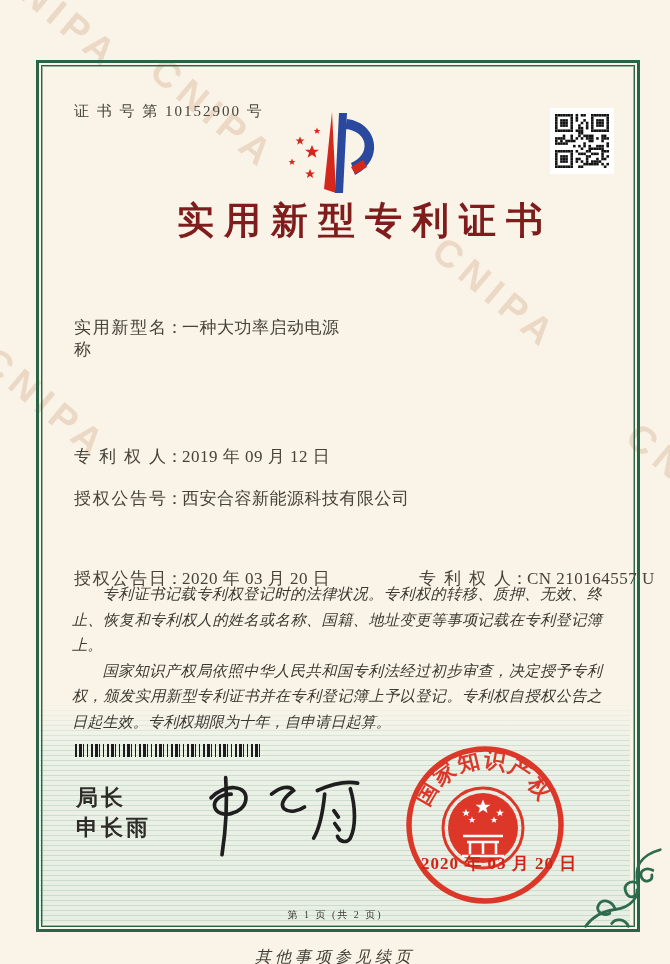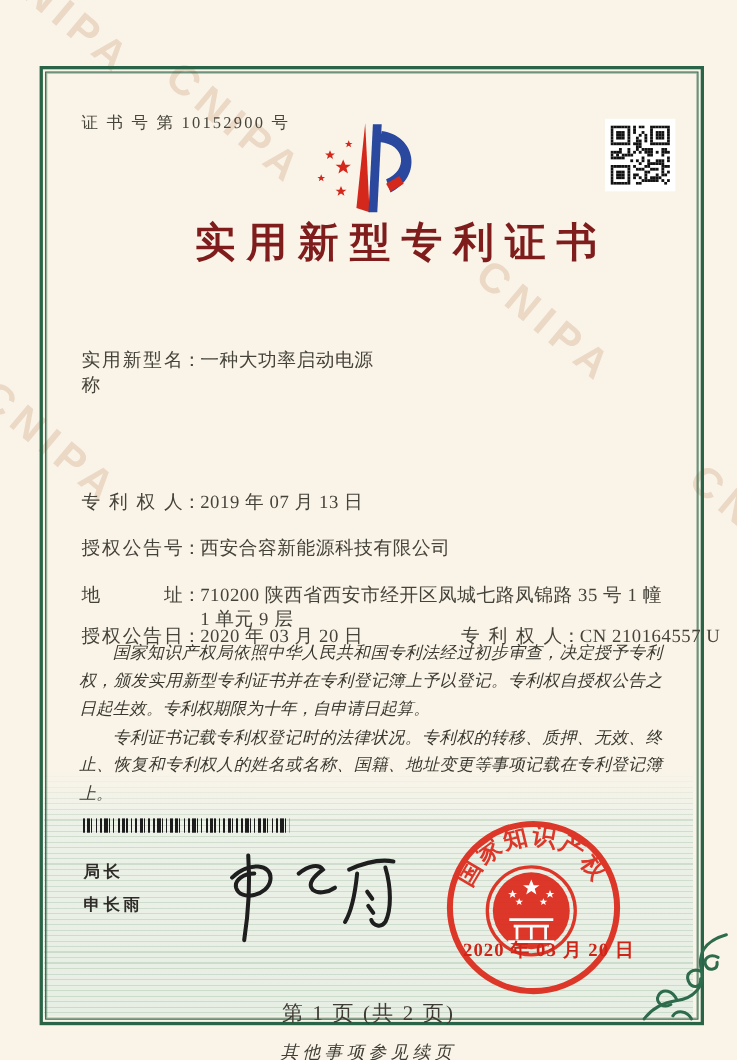--- a/index.html
+++ b/index.html
@@ -47,34 +47,34 @@
   .body-text{position:absolute;left:72px;top:581px;width:530px;font-size:15.2px;
              line-height:25.5px;text-align:justify;color:#3a3830;font-style:italic;}
   .body-text p{margin:0;text-indent:2em;}
 
   .barcode{position:absolute;left:75px;top:744px;width:188px;height:13px;
     background:repeating-linear-gradient(90deg,#1c1c1c 0 2px,transparent 2px 4px,
       #1c1c1c 4px 7px,transparent 7px 8px,#1c1c1c 8px 9px,transparent 9px 12px,
       #1c1c1c 12px 13px,transparent 13px 16px);z-index:5;}
 
   .bureau{position:absolute;left:76px;z-index:5;font-family:"Liberation Sans",sans-serif;
-          font-weight:600;font-size:15px;letter-spacing:3px;color:#2e2c28;}
+          font-weight:600;font-size:22px;letter-spacing:3px;color:#2e2c28;}
   .bureau-title{top:783px;}
   .bureau-name{top:813px;}
 
   .signature{position:absolute;left:200px;top:765px;z-index:5;}
 
   .seal-svg{position:absolute;left:400px;top:740px;z-index:6;opacity:.93;}
   .seal-date{position:absolute;left:399px;top:852px;width:200px;text-align:center;z-index:7;
              font-size:17px;font-weight:700;color:#cf2417;letter-spacing:1px;}
 
   .ornament{position:absolute;left:578px;top:846px;z-index:5;}
 
   .page-info{position:absolute;left:36px;top:908px;width:598px;text-align:center;z-index:5;
-             font-size:19px;letter-spacing:2px;color:#3d3b33;}
+             font-size:10px;letter-spacing:2px;color:#3d3b33;}
   .continuation{position:absolute;left:0;top:947px;width:670px;text-align:center;z-index:4;
                 font-size:16px;font-style:italic;letter-spacing:4px;color:#3f3d35;}
 </style>
 </head>
 <body>
 
 <div class="page">
 
   <div class="wm" style="left:-18px;top:-8px;">CNIPA</div>
   <div class="wm" style="left:138px;top:92px;">CNIPA</div>
@@ -324,38 +324,35 @@
           <rect x="57" y="60" width="3" height="3"></rect>
         </svg>
     </div>
 
     <div class="title">实用新型专利证书</div>
 
     <div class="frow" style="top:288px;">
       <span class="flabel">实用新型名称</span><span class="fcolon">：</span><span class="fvalue">一种大功率启动电源</span>
     </div>
     <div class="frow" style="top:417px;">
-      <span class="flabel">专利权人</span><span class="fcolon">：</span><span class="fvalue">2019 年 07 月 13 日</span>
+      <span class="flabel">专利权人</span><span class="fcolon">：</span><span class="fvalue">2019 年 09 月 12 日</span>
     </div>
     <div class="frow" style="top:459px;">
       <span class="flabel">授权公告号</span><span class="fcolon">：</span><span class="fvalue">西安合容新能源科技有限公司</span>
-    </div>
-    <div class="frow addr" style="top:501px;">
-      <span class="flabel">地址</span><span class="fcolon">：</span><span class="fvalue">710200 陕西省西安市经开区凤城七路凤锦路 35 号 1 幢 1 单元 9 层</span>
     </div>
     <div class="frow" style="top:539px;width:560px;">
       <span class="flabel">授权公告日</span><span class="fcolon">：</span><span class="fvalue">2020 年 03 月 20 日</span>
       <span class="pair2">
         <span class="flabel">专利权人</span><span class="fcolon">：</span><span class="fvalue">CN 210164557 U</span>
       </span>
     </div>
 
     <div class="body-text">
+      <p>专利证书记载专利权登记时的法律状况。专利权的转移、质押、无效、终止、恢复和专利权人的姓名或名称、国籍、地址变更等事项记载在专利登记簿上。</p>
       <p>国家知识产权局依照中华人民共和国专利法经过初步审查，决定授予专利权，颁发实用新型专利证书并在专利登记簿上予以登记。专利权自授权公告之日起生效。专利权期限为十年，自申请日起算。</p>
-      <p>专利证书记载专利权登记时的法律状况。专利权的转移、质押、无效、终止、恢复和专利权人的姓名或名称、国籍、地址变更等事项记载在专利登记簿上。</p>
     </div>
   </div>
 
   <div class="barcode"></div>
 
   <div class="bureau bureau-title">局长</div>
   <div class="bureau bureau-name">申长雨</div>
 
   <svg class="signature" width="165" height="95" viewBox="0 0 180 100">
     <g fill="none" stroke="#1e1e1e" stroke-width="4" stroke-linecap="round">

